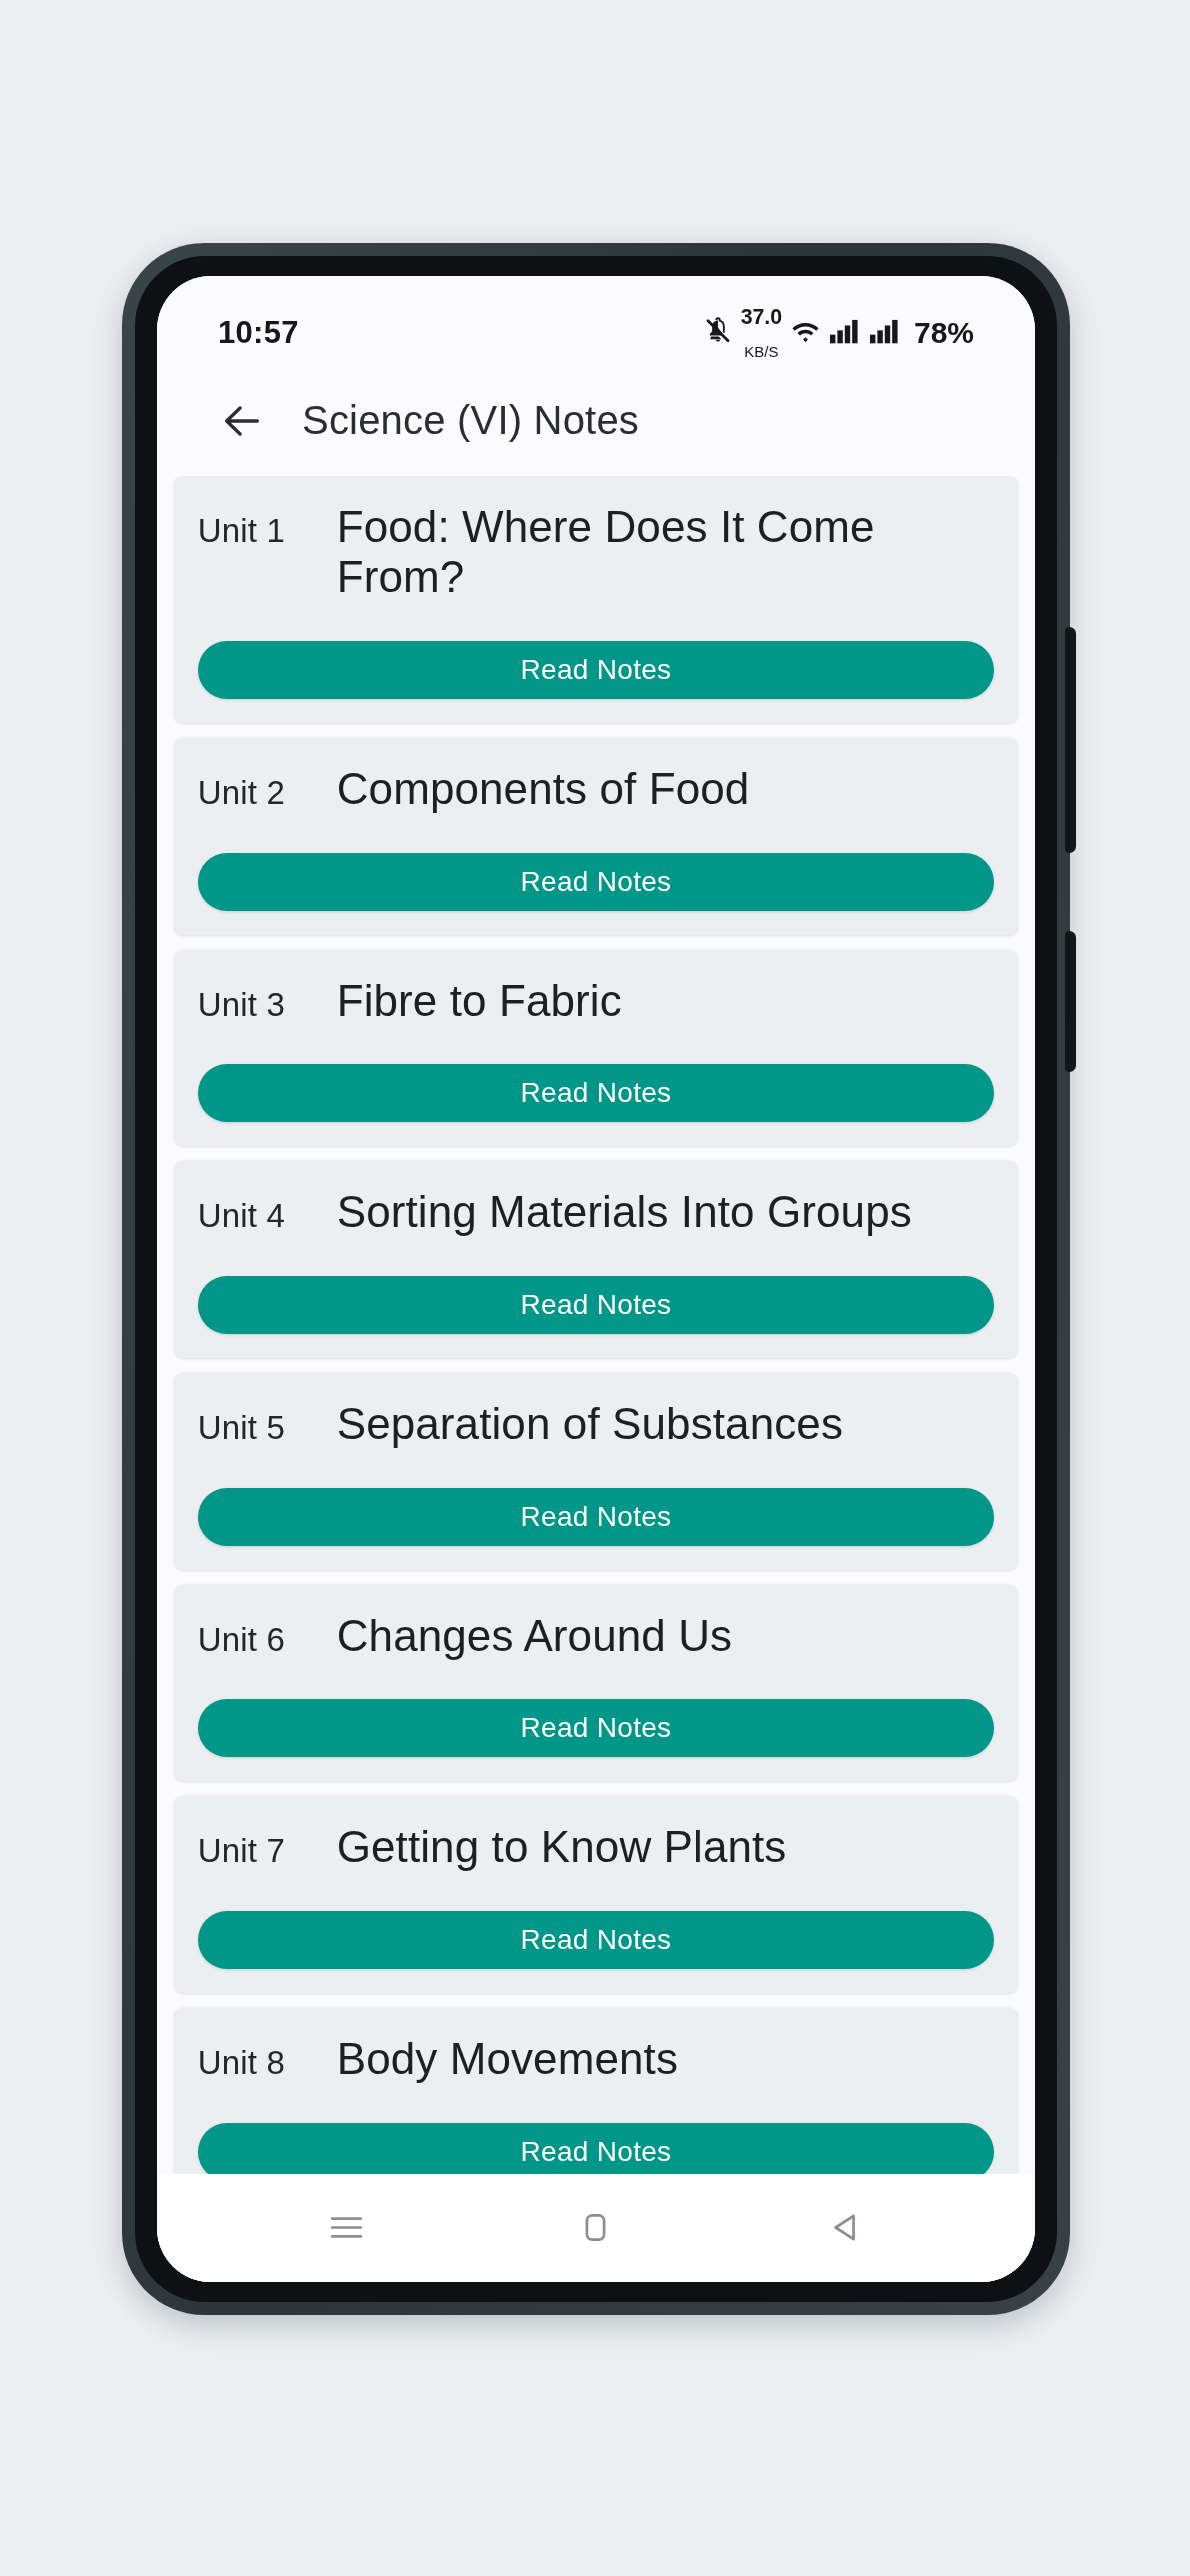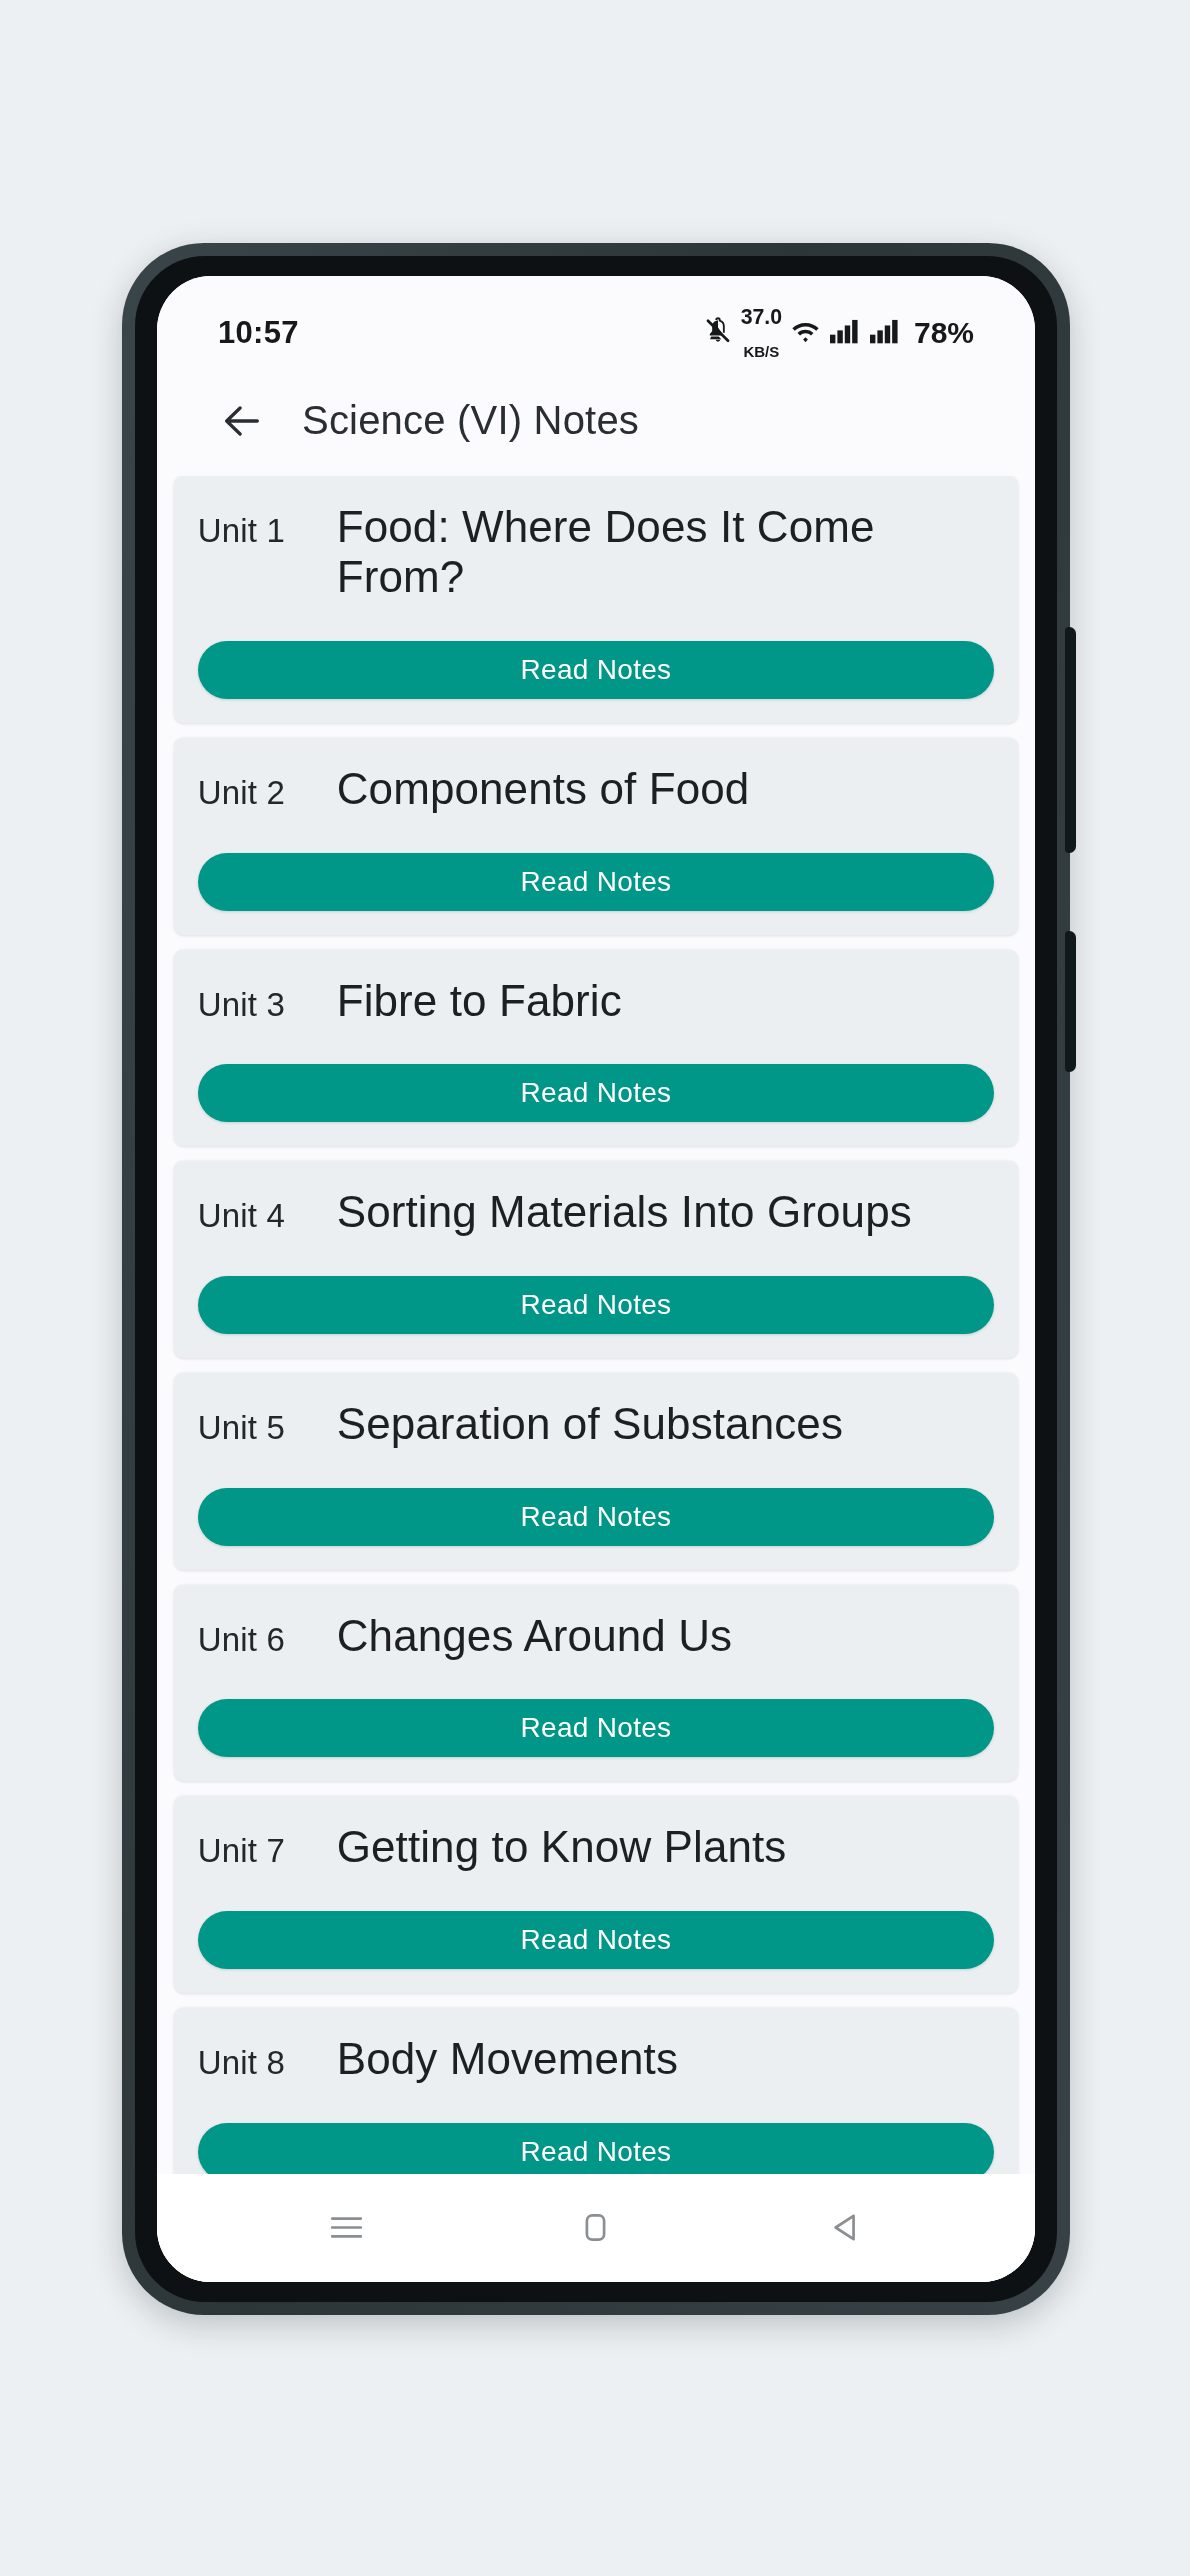--- a/index.html
+++ b/index.html
@@ -80,21 +80,21 @@
   }
   .si { display: block; }
   .net-speed {
     display: flex;
     flex-direction: column;
     align-items: center;
     line-height: 1;
     color: #16181a;
   }
   .net-speed .val { font-size: 21.3px; font-weight: bold; }
-  .net-speed .unit { font-size: 15px; font-weight: bold; margin-top: 15px; }
+  .net-speed .unit { font-size: 15px; font-weight: normal; margin-top: 15px; }
   .battery-pct {
     font-size: 30px;
     font-weight: bold;
     color: #16181a;
     margin-left: 3.7px;
   }
 
   
   .app-bar {
     height: 111px;

